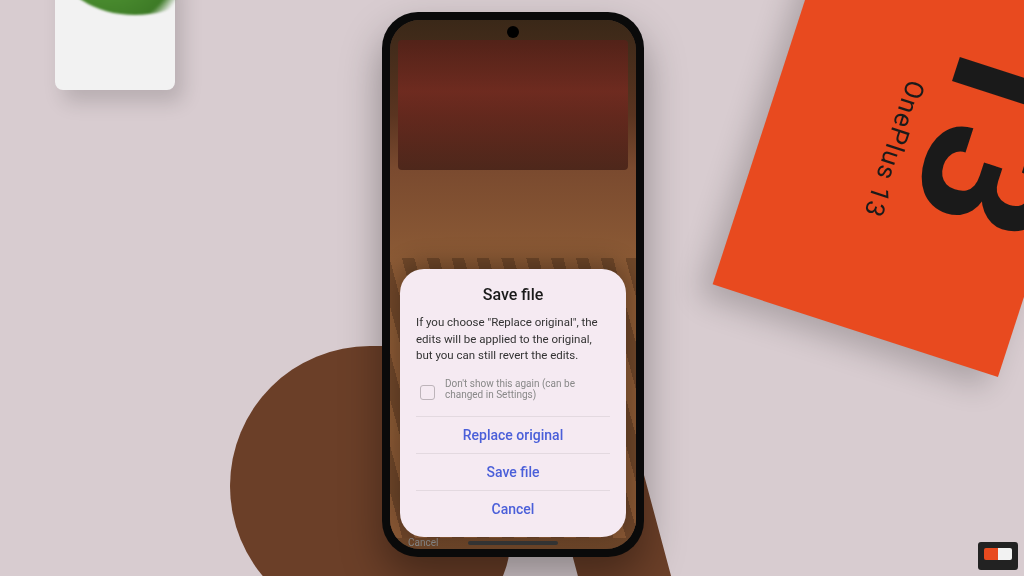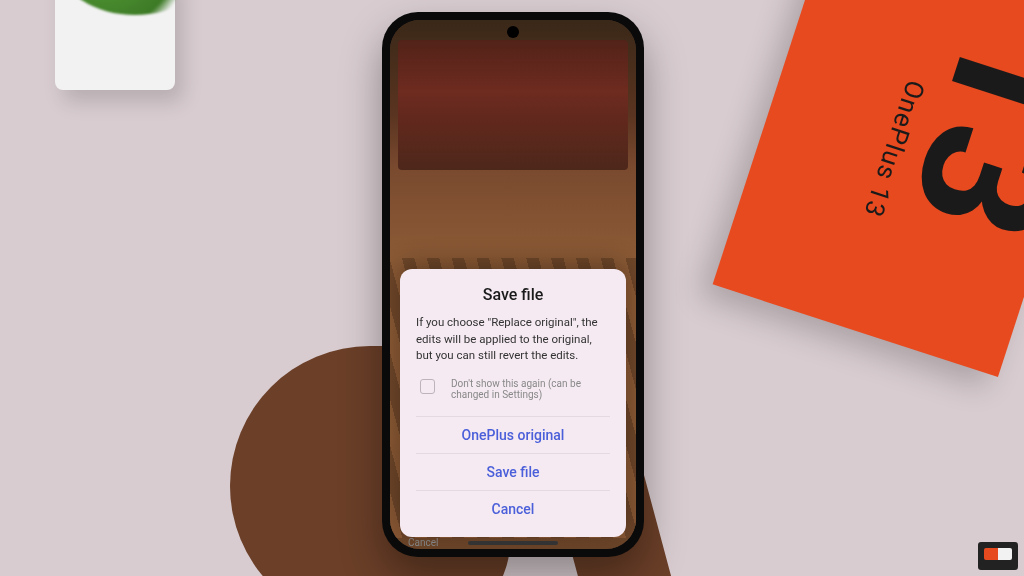--- a/index.html
+++ b/index.html
@@ -152,42 +152,42 @@
       border-radius: 4px;
       opacity: 0.7;
     }
     
     .dialog {
       position: absolute;
       bottom: 12px;
       left: 10px;
       right: 10px;
       background: #f5eaf2;
-      border-radius: 12px;
+      border-radius: 24px;
       padding: 16px 16px 10px;
       box-shadow: 0 -6px 24px rgba(0,0,0,0.3);
       margin-top: 26px;
     }
     .dialog-title {
       font-size: 16px;
       font-weight: 500;
       text-align: center;
       color: #1a1a1a;
       margin-bottom: 10px;
     }
     .dialog-body {
       font-size: 11.5px;
       line-height: 1.45;
       color: #333;
       margin-bottom: 14px;
     }
     .checkbox-row {
       display: flex;
-      align-items: flex-start;
-      gap: 16px;
+      align-items: flex-end;
+      gap: 10px;
       font-size: 10px;
       color: #888;
       margin-bottom: 16px;
       padding-left: 4px;
     }
     .checkbox {
       width: 15px;
       height: 15px;
       border: 1.5px solid #bdb4ba;
       border-radius: 3px;
@@ -261,21 +261,21 @@
 
     <div class="bottom-label">Cancel</div>
 
     <div class="dialog">
       <div class="dialog-title">Save file</div>
       <div class="dialog-body">If you choose "Replace original", the edits will be applied to the original, but you can still revert the edits.</div>
       <div class="checkbox-row">
         <span class="checkbox"></span>
         <span>Don't show this again (can be changed in Settings)</span>
       </div>
-      <div class="dialog-btn">OnePlus original</div>
+      <div class="dialog-btn">Replace original</div>
       <div class="dialog-btn">Save file</div>
       <div class="dialog-btn">Cancel</div>
     </div>
 
     <div class="home-indicator"></div>
   </div>
 </div>
 
 <div class="watermark"></div>
 

